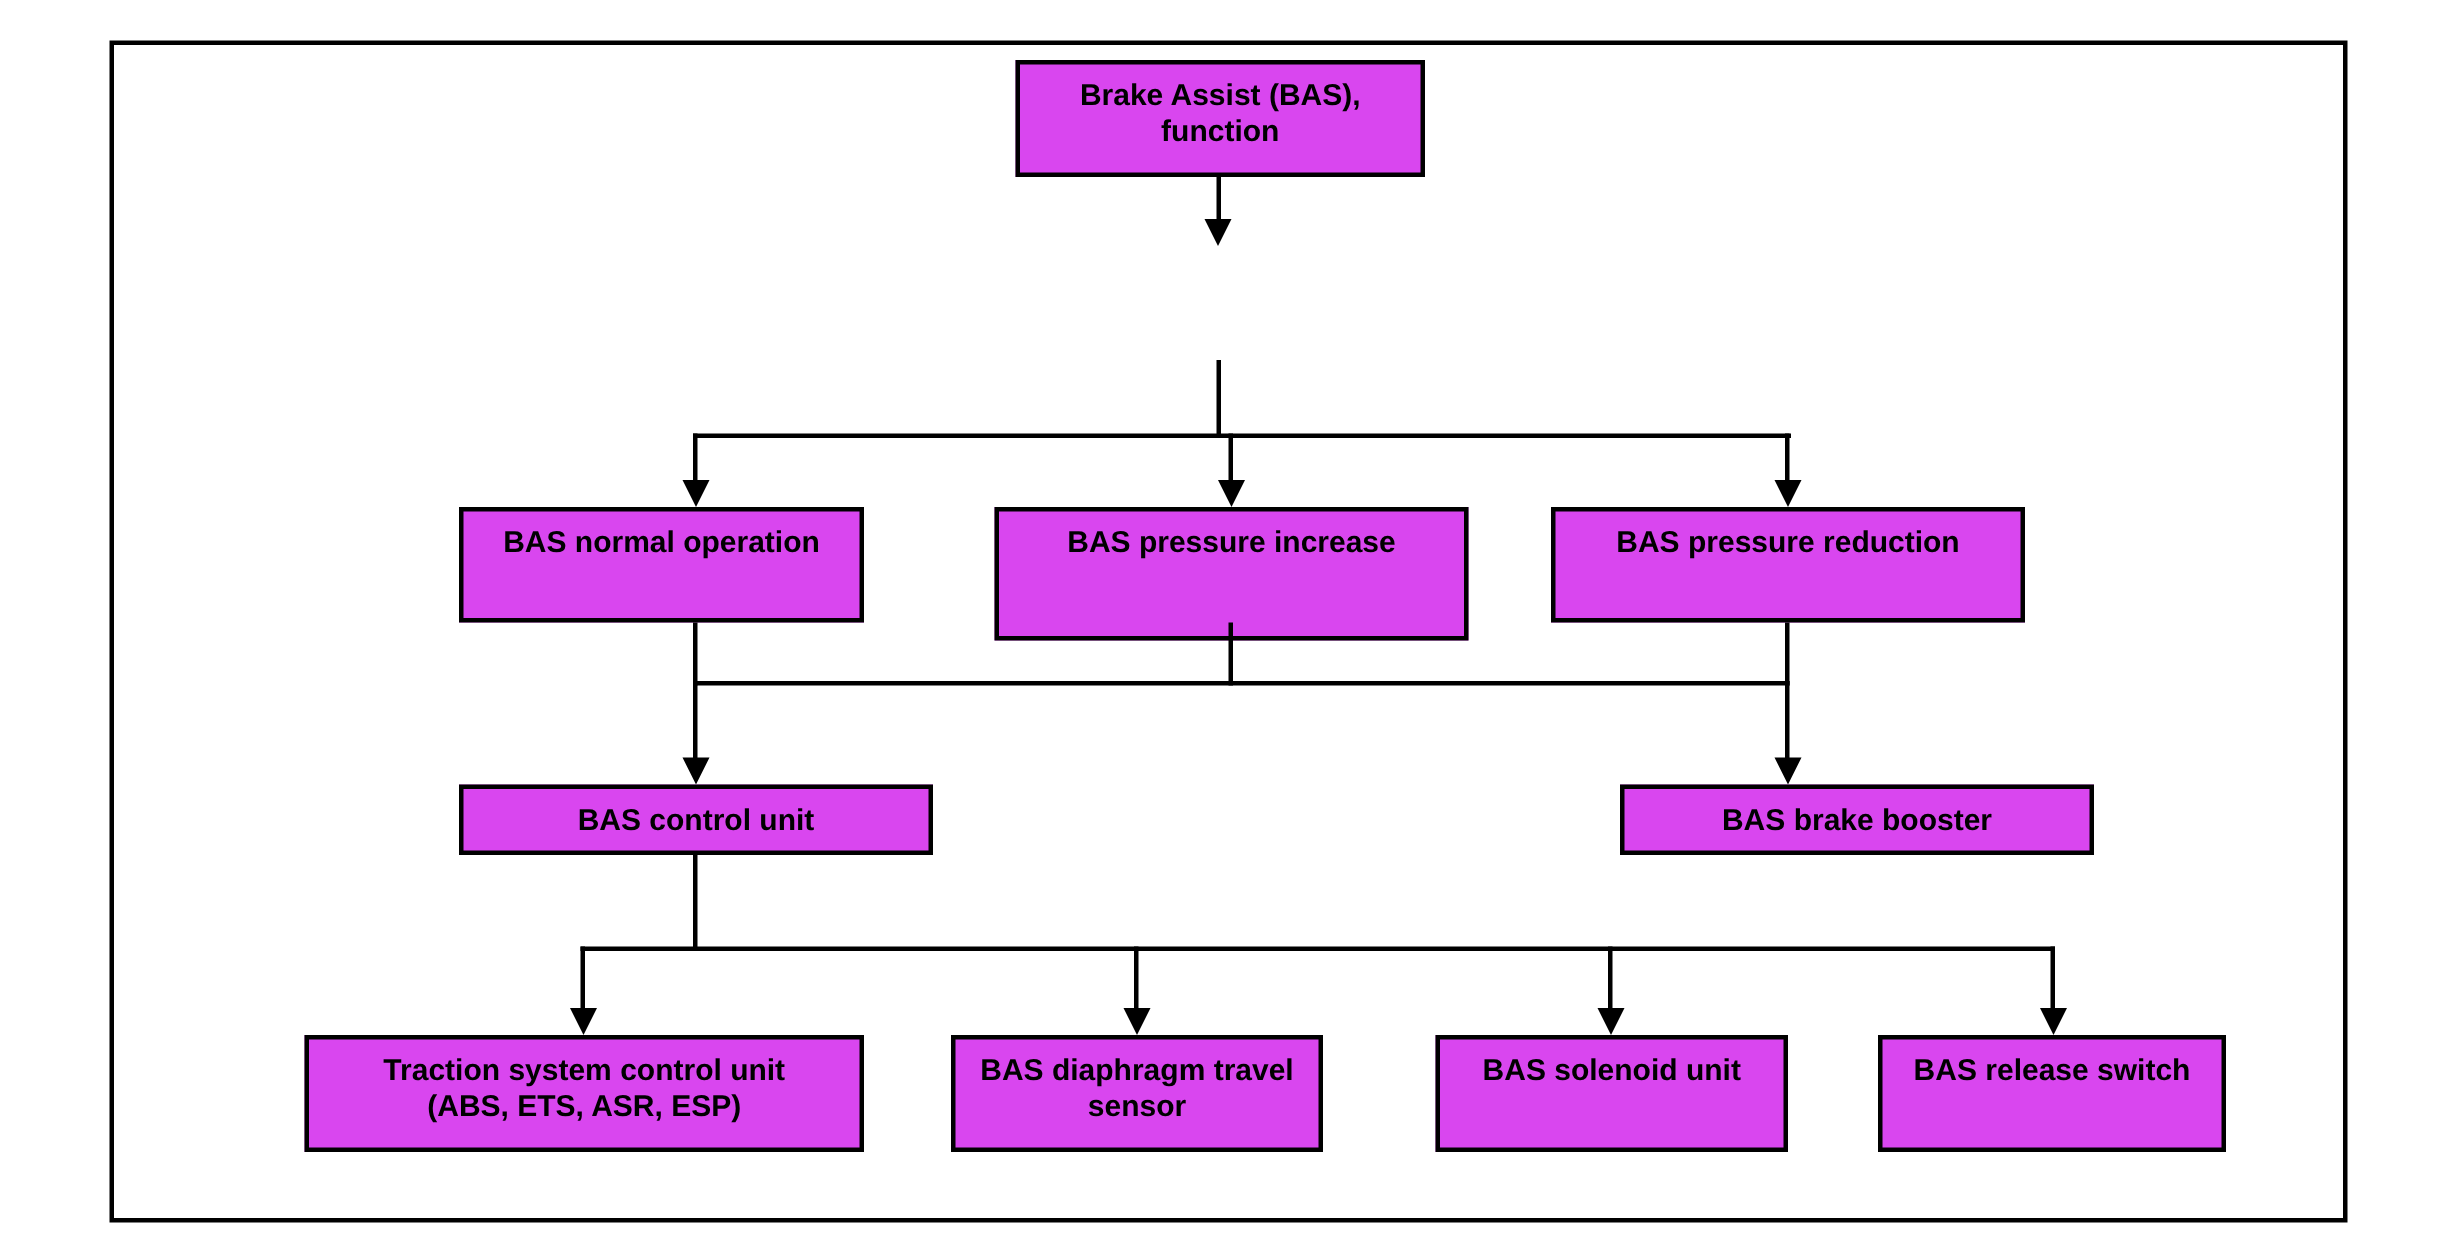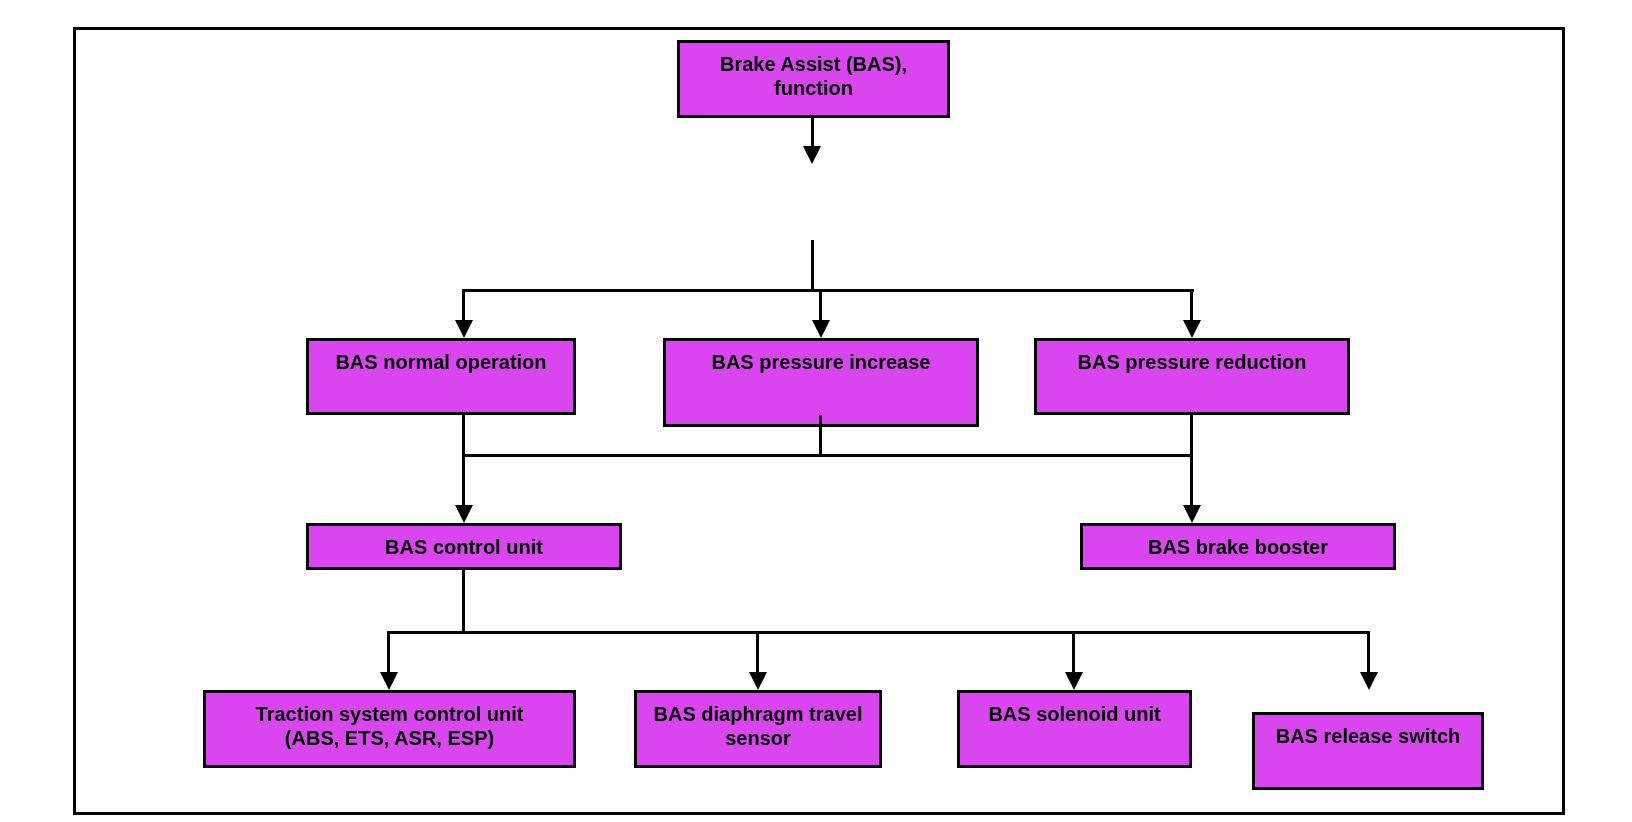--- a/index.html
+++ b/index.html
@@ -90,14 +90,14 @@
   <div class="vline" style="left:1072px; top:631px; height:43px;"></div>
   <div class="arrow-down" style="left:1065px; top:672px;"></div>
   <div class="vline" style="left:1367px; top:631px; height:43px;"></div>
   <div class="arrow-down" style="left:1360px; top:672px;"></div>
 
   <div class="node" style="left:203px; top:690px; width:373px; height:78px;">Traction system control unit
 (ABS, ETS, ASR, ESP)</div>
   <div class="node" style="left:634px; top:690px; width:248px; height:78px;">BAS diaphragm travel
 sensor</div>
   <div class="node" style="left:957px; top:690px; width:235px; height:78px;">BAS solenoid unit</div>
-  <div class="node" style="left:1252px; top:690px; width:232px; height:78px;margin-top:22px;">BAS release switch</div>
+  <div class="node" style="left:1252px; top:690px; width:232px; height:78px;">BAS release switch</div>
 </div>
 
 </body></html>

